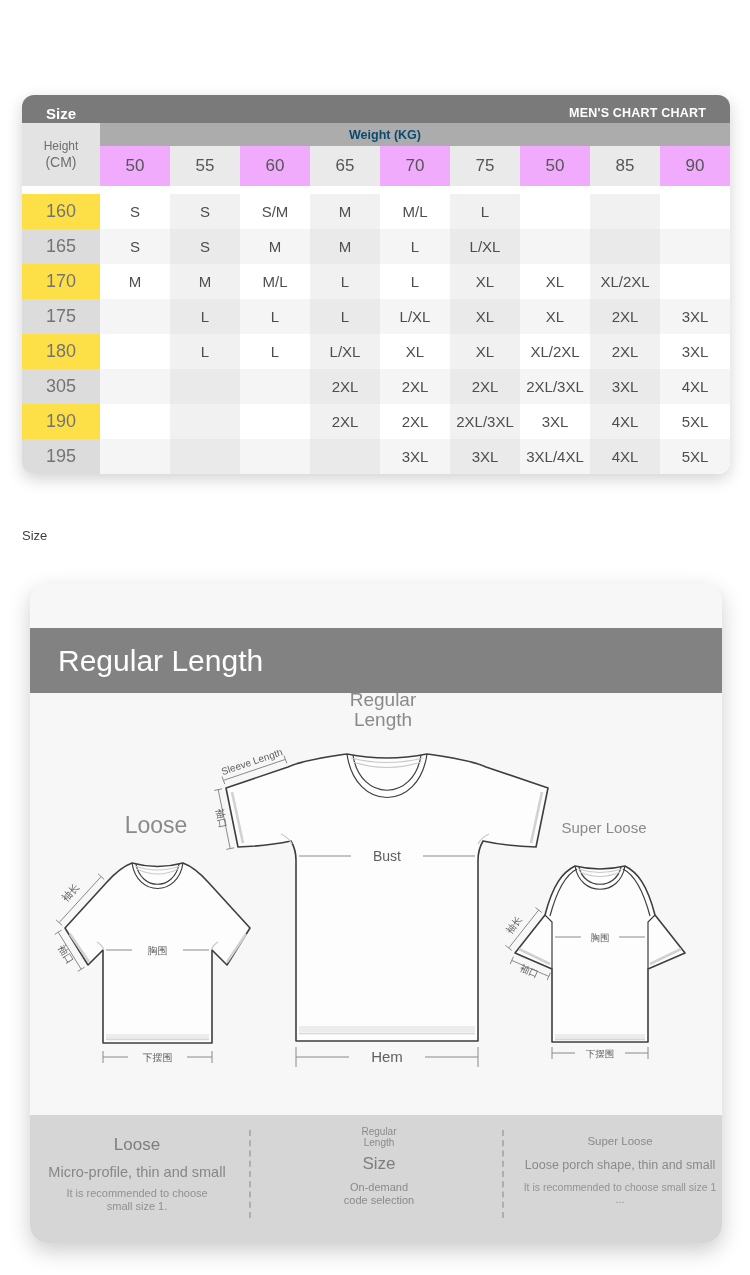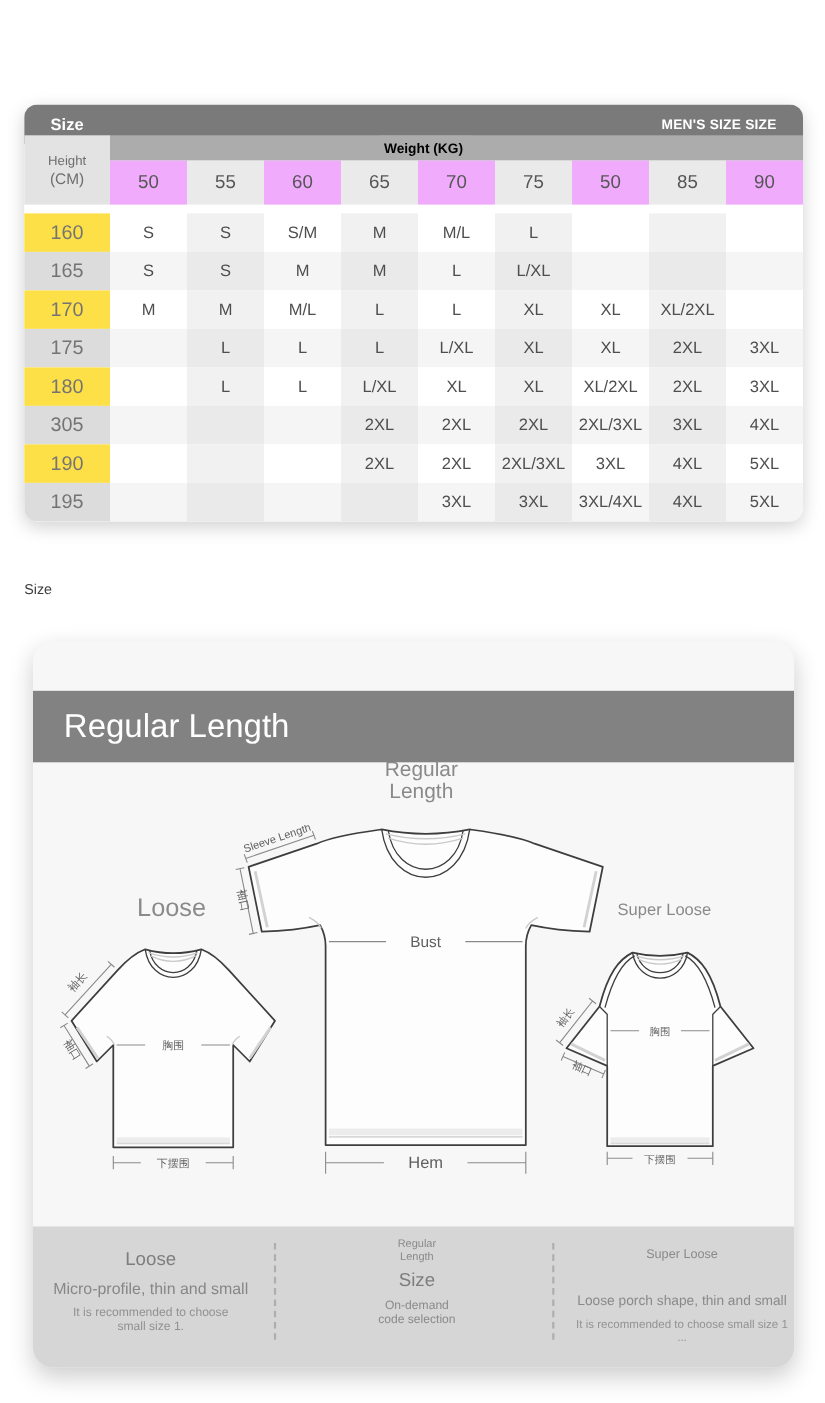--- a/index.html
+++ b/index.html
@@ -14,21 +14,21 @@
   .c1-title{color:#fff;font-size:15px;font-weight:bold;}
   .c1-badge{color:#fff;font-size:12.5px;font-weight:bold;letter-spacing:.2px;}
   .c1-tab{position:absolute;left:323px;top:28px;width:85px;height:9px;background:#979797;}
   .c1-top{position:absolute;left:0;top:28px;display:flex;}
   .height-head{width:78px;height:63px;background:#e3e3e3;color:#6e6e6e;display:flex;flex-direction:column;
                align-items:center;justify-content:center;}
   .height-head .l1{font-size:12px;}
   .height-head .l2{font-size:14px;margin-top:1px;text-align:right;}
   .weight-wrap{width:630px;}
   .weight-band{height:23px;background:var(--weight-band,#acacac);display:flex;align-items:center;justify-content:center;}
-  .weight-band span{color:#000000;font-size:12.5px;font-weight:bold;position:relative;left:-30px;}
+  .weight-band span{color:#0c4a6e;font-size:12.5px;font-weight:bold;position:relative;left:-30px;}
   .weight-nums{display:flex;height:40px;}
   .wn{width:70px;display:flex;align-items:center;justify-content:center;font-size:17px;color:#565656;}
   .wn.ceven{background:#f0abfc}.wn.codd{background:#eaeaea}
   #tableRows{position:absolute;left:0;top:99px;}
   .trow{display:flex;height:35px;}
   .hcell{width:78px;display:flex;align-items:center;justify-content:center;font-size:18px;color:#747474;}
   .reven-h{background:#fde047}.rodd-h{background:#dcdcdc}
   .cell{width:70px;display:flex;align-items:center;justify-content:center;font-size:15px;color:#4e4e4e;}
   .cell.reven.ceven{background:#ffffff}
   .cell.reven.codd{background:#f1f1f1}
@@ -66,34 +66,34 @@
   .fc1{left:7px;top:20px;width:200px;}
   .fc1 .t{font-size:17px;color:#7e7e7e;}
   .fc1 .s{font-size:14.5px;margin-top:9px;color:#878787;}
   .fc1 .n{font-size:11px;line-height:13px;margin-top:7px;color:#919191;}
   .fc2{left:289px;top:11px;width:120px;}
   .fc2 .t{font-size:10px;line-height:11px;color:#8a8a8a;}
   .fc2 .s{font-size:17px;margin-top:6px;color:#7e7e7e;}
   .fc2 .n{font-size:11px;line-height:13px;margin-top:7px;color:#8a8a8a;}
   .fc3{left:490px;top:20px;width:200px;}
   .fc3 .t{font-size:11.5px;color:#8a8a8a;}
-  .fc3 .s{font-size:12.5px;margin-top:28px;color:#8a8a8a;}
+  .fc3 .s{font-size:12.5px;margin-top:11px;color:#8a8a8a;}
   .fc3 .n{font-size:10.5px;margin-top:9px;color:#939393;}
   .fdiv{position:absolute;top:15px;height:88px;border-left:2px dashed #aeaeae;}
   .fd1{left:219px}.fd2{left:472px}
 </style>
 </head>
 <body>
 
 <div id="page">
 
   <section class="card1">
     <div class="c1-header">
       <span class="c1-title">Size</span>
-      <span class="c1-badge">MEN'S SIZE SIZE</span>
+      <span class="c1-badge">MEN'S CHART CHART</span>
     </div>
     <div class="c1-tab"></div>
     <div class="c1-top">
       <div class="height-head">
         <span class="l1">Height</span>
         <span class="l2">(CM)</span>
       </div>
       <div class="weight-wrap">
         <div class="weight-band">
           <span>Weight (KG)</span>

